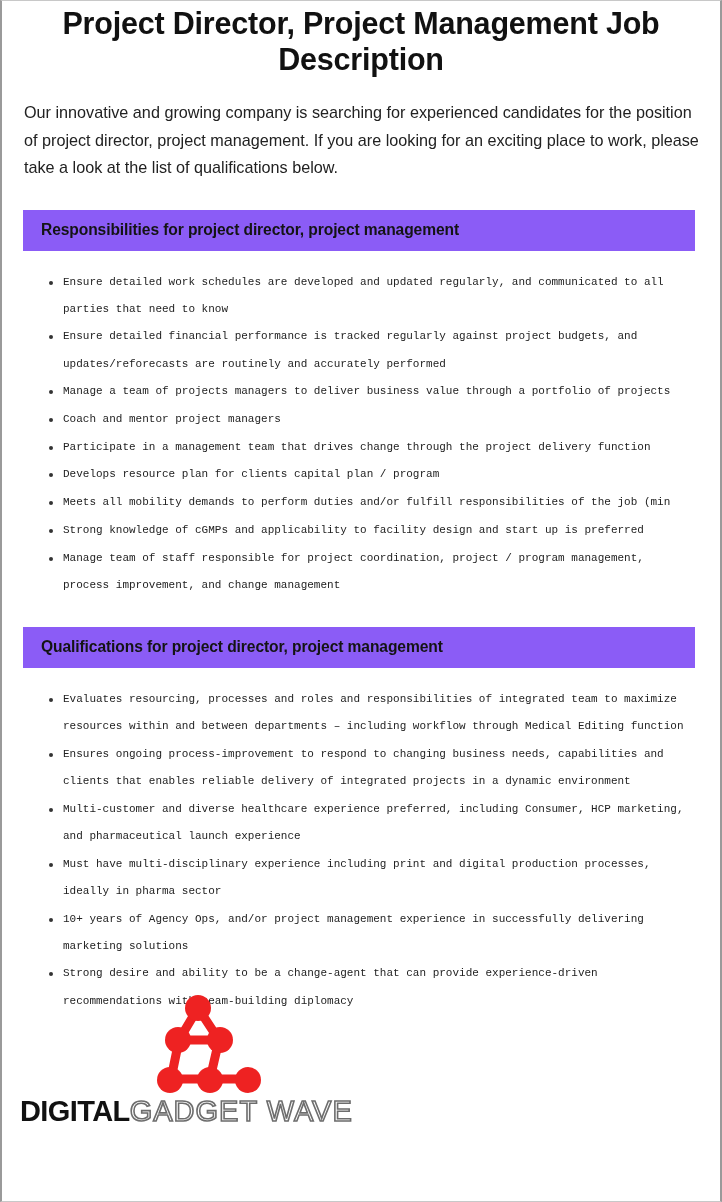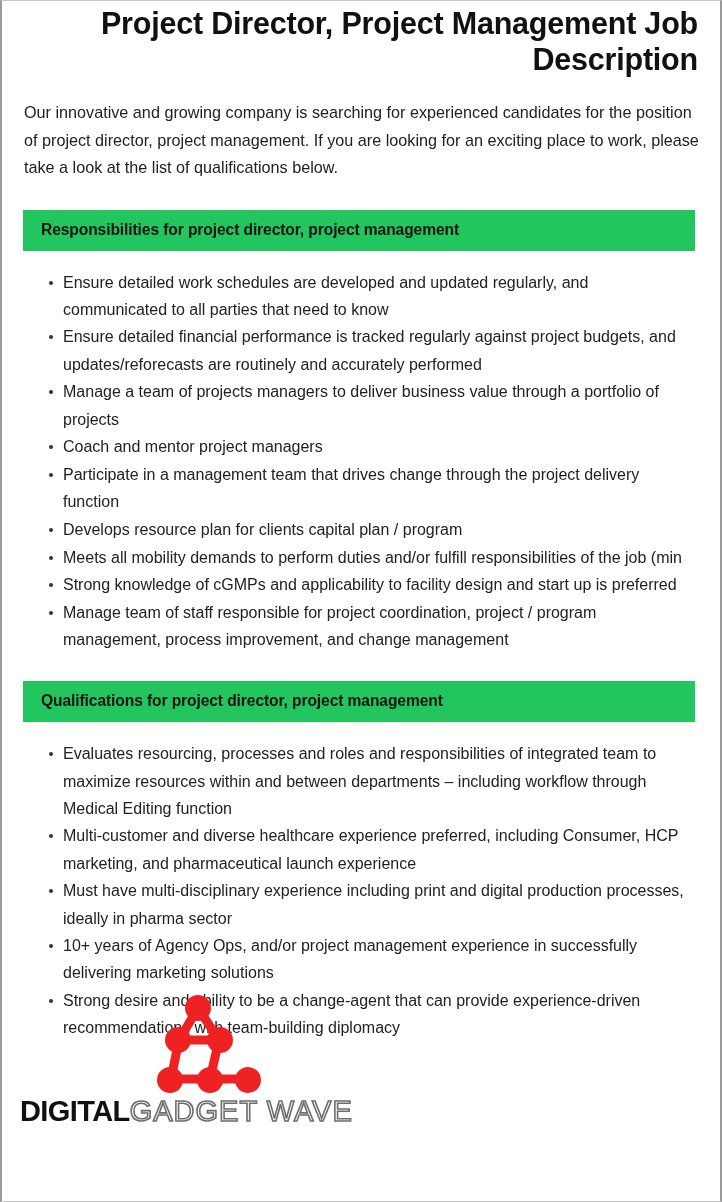--- a/index.html
+++ b/index.html
@@ -25,55 +25,56 @@
     overflow: hidden;
   }
 
   .doc-title {
     margin: 0;
     padding: 4px 22px 0 22px;
     font-size: 30.5px;
     line-height: 36px;
     font-weight: bold;
     color: #111111;
-    text-align: right;
+    text-align: center;
     letter-spacing: -0.2px;
   }
 
   .intro {
     margin: 0;
     padding: 22px 16px 0 22px;
     font-size: 16.2px;
     line-height: 27.5px;
     color: #222222;
   }
 
   .section-header {
     margin: 28px 25px 0 21px;
-    background: #22c55e;
+    background: #8b5cf6;
     padding: 11px 0 12px 18px;
     font-size: 15.6px;
     font-weight: bold;
     color: #141414;
     letter-spacing: -0.1px;
   }
 
   .bullet-list {
     list-style: none;
     margin: 0;
     padding: 18px 25px 0 47px;
   }
 
   .bullet-list li {
     position: relative;
     padding-left: 14px;
-    font-size: 16px;
+    font-size: 11px;
     line-height: 27.2px;
     color: #222222;
     margin: 0 0 0.5px 0;
+    font-family: Liberation Mono, monospace;
   }
 
   .bullet-list li::before {
     content: "";
     position: absolute;
     left: 0;
     top: 12px;
     width: 4px;
     height: 4px;
     border-radius: 50%;
@@ -138,20 +139,21 @@
     <li>Develops resource plan for clients capital plan / program</li>
     <li>Meets all mobility demands to perform duties and/or fulfill responsibilities of the job (min</li>
     <li>Strong knowledge of cGMPs and applicability to facility design and start up is preferred</li>
     <li>Manage team of staff responsible for project coordination, project / program management, process improvement, and change management</li>
   </ul>
 
   <div class="section-header">Qualifications for project director, project management</div>
 
   <ul class="bullet-list">
     <li>Evaluates resourcing, processes and roles and responsibilities of integrated team to maximize resources within and between departments – including workflow through Medical Editing function</li>
+    <li>Ensures ongoing process-improvement to respond to changing business needs, capabilities and clients that enables reliable delivery of integrated projects in a dynamic environment</li>
     <li>Multi-customer and diverse healthcare experience preferred, including Consumer, HCP marketing, and pharmaceutical launch experience</li>
     <li>Must have multi-disciplinary experience including print and digital production processes, ideally in pharma sector</li>
     <li>10+ years of Agency Ops, and/or project management experience in successfully delivering marketing solutions</li>
     <li>Strong desire and ability to be a change-agent that can provide experience-driven recommendations with team-building diplomacy</li>
   </ul>
 
   <div class="watermark">
 
     <svg class="wm-logo" viewBox="0 0 108 105">
       <g stroke="#ee2222" stroke-width="9" stroke-linecap="round">

